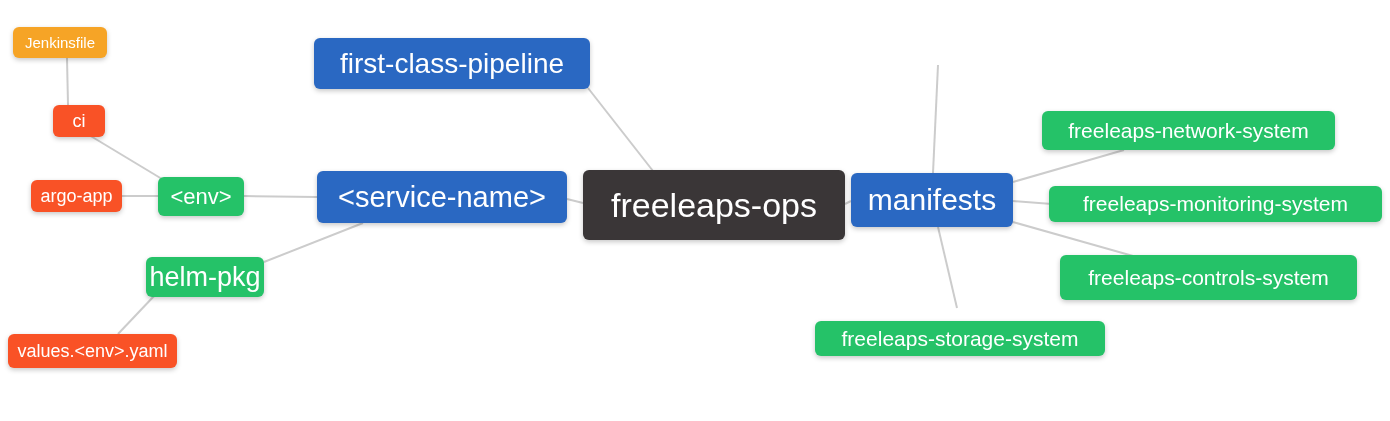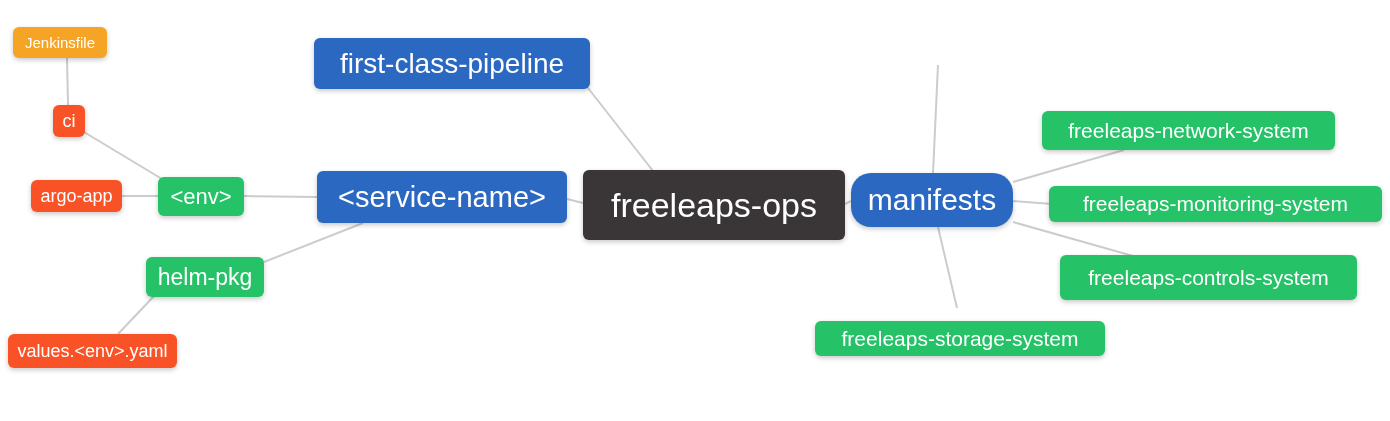--- a/index.html
+++ b/index.html
@@ -35,29 +35,29 @@
     cursor:pointer;
     box-sizing:border-box;
   }
   .blue{background:var(--blue);}
   .green{background:var(--green);}
   .red{background:var(--red);}
   .amber{background:var(--amber);}
   .dark{background:var(--dark);}
 
   #n-jenkinsfile{left:13px;top:27px;width:94px;height:31px;font-size:15px;}
-  #n-ci{left:53px;top:105px;width:32px;height:32px;font-size:18px;}
+  #n-ci{left:53px;top:105px;width:52px;height:32px;font-size:18px;}
   #n-argo-app{left:31px;top:180px;width:91px;height:32px;font-size:18px;}
   #n-env{left:158px;top:177px;width:86px;height:39px;font-size:22px;}
-  #n-helm-pkg{left:146px;top:257px;width:118px;height:40px;font-size:23px;}
+  #n-helm-pkg{left:146px;top:257px;width:118px;height:40px;font-size:27px;}
   #n-values-yaml{left:8px;top:334px;width:169px;height:34px;font-size:18px;}
   #n-first-class-pipeline{left:314px;top:38px;width:276px;height:51px;font-size:28px;}
   #n-service-name{left:317px;top:171px;width:250px;height:52px;font-size:29px;}
   #n-freeleaps-ops{left:583px;top:170px;width:262px;height:70px;font-size:34px;}
-  #n-manifests{left:851px;top:173px;width:162px;height:54px;font-size:30px;border-radius:20px;}
+  #n-manifests{left:851px;top:173px;width:162px;height:54px;font-size:30px;}
   #n-devops{left:797px;top:28px;width:290px;height:37px;font-size:21px;}
   #n-network{left:1042px;top:111px;width:293px;height:39px;font-size:21px;}
   #n-monitoring{left:1049px;top:186px;width:333px;height:36px;font-size:21px;}
   #n-controls{left:1060px;top:255px;width:297px;height:45px;font-size:21px;}
   #n-storage{left:815px;top:308px;width:290px;height:35px;font-size:21px;margin-top:13px;}
 </style>
 </head>
 <body>
 
 <div class="canvas">

